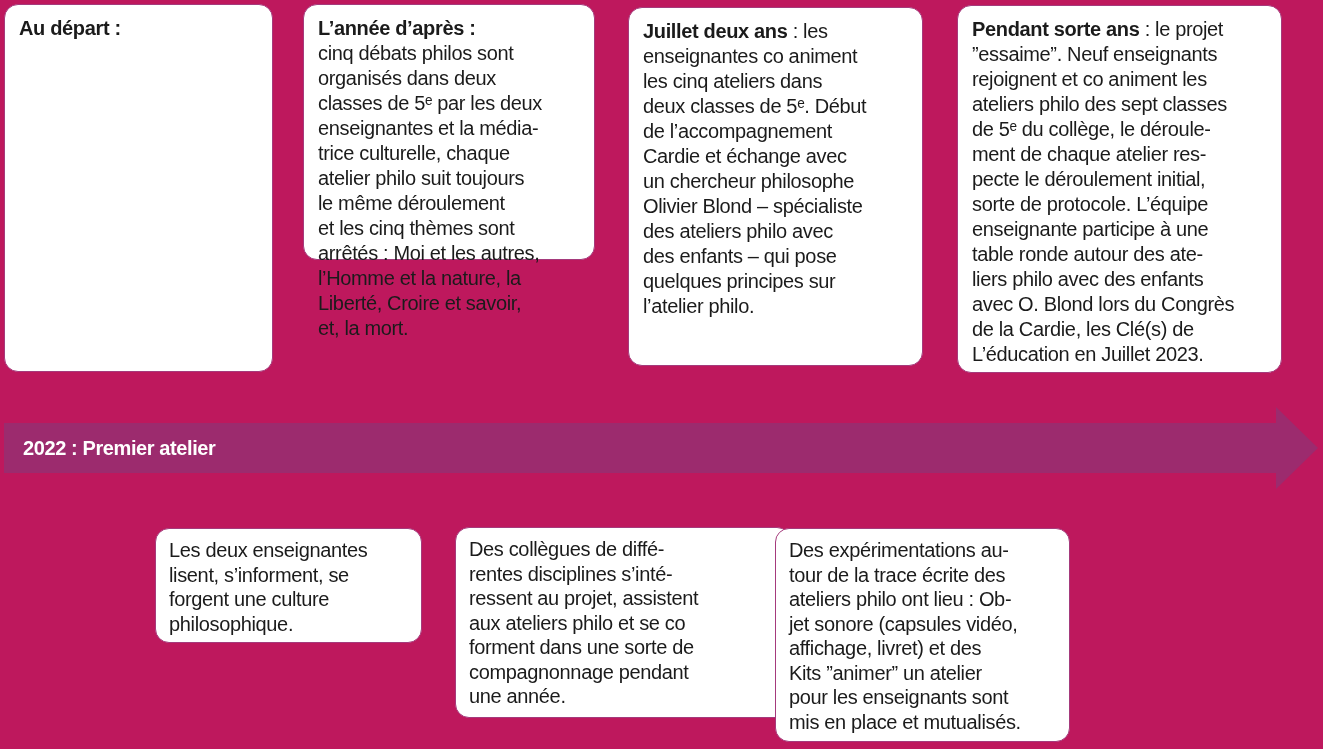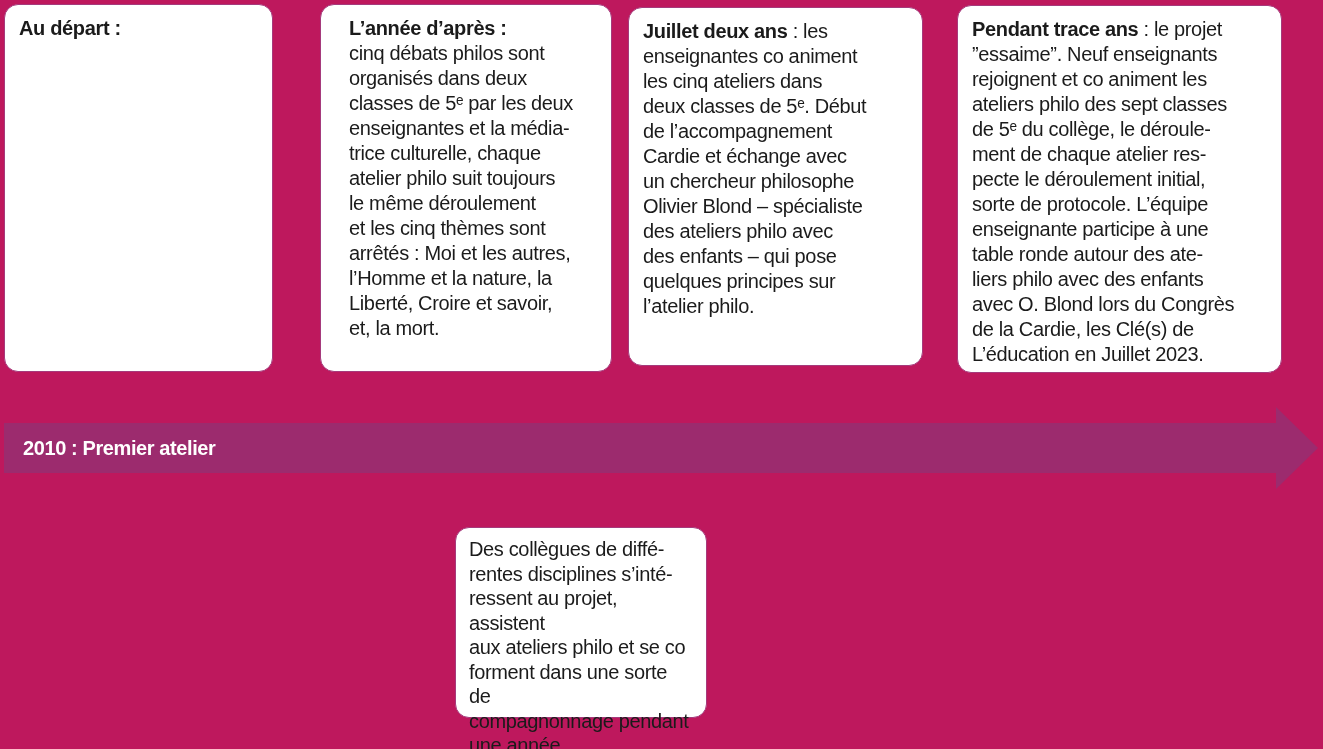--- a/index.html
+++ b/index.html
@@ -26,28 +26,28 @@
     line-height:25px;
     letter-spacing:-0.35px;
     color:var(--text);
   }
   .ebox .inner{padding:11px 14px;}
   .ebox .heading{font-weight:bold;}
   .ebox .heading.block{display:block;}
   .ebox .body{white-space:pre-line;}
   
   .box-t1{left:4px;top:4px;width:269px;height:368px;}
-  .box-t2{left:320px;top:4px;width:292px;height:368px;padding-left:14px;}
+  .box-t2{left:303px;top:4px;width:292px;height:256px;}
   .box-t3{left:628px;top:7px;width:295px;height:359px;}
   .box-t4{left:957px;top:5px;width:325px;height:368px;}
   
   .bbox{line-height:24.5px;}
   .bbox .inner{padding:9px 13px;}
   .box-b1{left:155px;top:528px;width:267px;height:115px;}
-  .box-b2{left:455px;top:527px;width:252px;height:191px;}
+  .box-b2{left:455px;top:527px;width:336px;height:191px;}
   .box-b3{left:775px;top:528px;width:295px;height:214px;}
   
   .band{
     position:absolute;
     left:4px;top:423px;
     width:1273px;height:50px;
     background:var(--accent);
   }
   .arrowhead{
     position:absolute;
@@ -110,48 +110,68 @@
 Olivier Blond – spécialiste
 des ateliers philo avec
 des enfants – qui pose
 quelques principes sur
 l’atelier philo.</span>
     </div>
   </div>
 
   <div class="ebox box-t4">
     <div class="inner">
-      <span class="heading">Pendant trace ans</span><span class="body"> : le projet
+      <span class="heading">Pendant sorte ans</span><span class="body"> : le projet
 ”essaime”. Neuf enseignants
 rejoignent et co animent les
 ateliers philo des sept classes
 de 5ᵉ du collège, le déroule-
 ment de chaque atelier res-
 pecte le déroulement initial,
 sorte de protocole. L’équipe
 enseignante participe à une
 table ronde autour des ate-
 liers philo avec des enfants
 avec O. Blond lors du Congrès
 de la Cardie, les Clé(s) de
 L’éducation en Juillet 2023.</span>
     </div>
   </div>
 
   <div class="band"></div>
   <div class="arrowhead"></div>
-  <div class="band-label label-start">2010 : Premier atelier</div>
+  <div class="band-label label-start">2022 : Premier atelier</div>
 
+  <div class="ebox bbox box-b1">
+    <div class="inner">
+      <span class="body">Les deux enseignantes
+lisent, s’informent, se
+forgent une culture
+philosophique.</span>
+    </div>
+  </div>
 
   <div class="ebox bbox box-b2">
     <div class="inner">
       <span class="body">Des collègues de diffé-
 rentes disciplines s’inté-
 ressent au projet, assistent
 aux ateliers philo et se co
 forment dans une sorte de
 compagnonnage pendant
 une année.</span>
     </div>
   </div>
 
+  <div class="ebox bbox box-b3">
+    <div class="inner">
+      <span class="body">Des expérimentations au-
+tour de la trace écrite des
+ateliers philo ont lieu : Ob-
+jet sonore (capsules vidéo,
+affichage, livret) et des
+Kits ”animer” un atelier
+pour les enseignants sont
+mis en place et mutualisés.</span>
+    </div>
+  </div>
 
 </div>
 
 </body></html>

